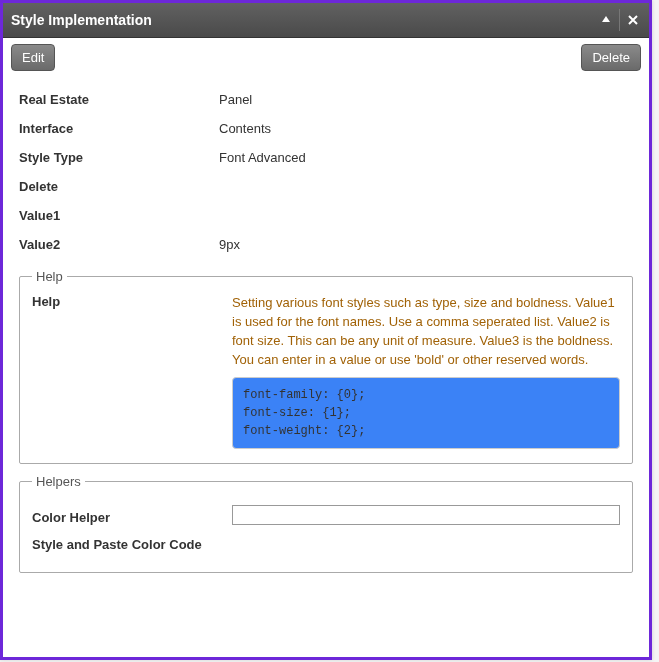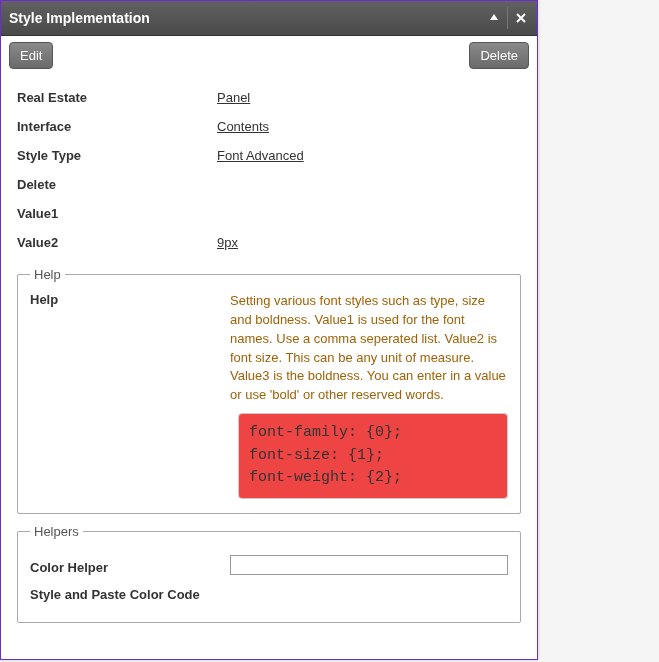--- a/index.html
+++ b/index.html
@@ -5,24 +5,24 @@
     * { box-sizing: border-box; margin: 0; padding: 0; }
     body {
       font-family: Arial, Helvetica, sans-serif;
       font-size: 13px;
       background: #f5f5f5;
       width: 659px;
       height: 662px;
       overflow: hidden;
     }
     .panel {
-      width: 538px;
+      width: 652px;
       margin: 0;
       background: #fff;
-      border: 1px solid #6d28d9;
+      border: 3px solid #6d28d9;
       box-shadow: 0 0 4px rgba(0,0,0,0.15);
       height: 660px;
     }
     .titlebar {
       background: #555;
       background: linear-gradient(to bottom, #616161, #4a4a4a);
       color: #fff;
       font-weight: bold;
       font-size: 14px;
       padding: 6px 8px;
@@ -68,49 +68,47 @@
       padding: 7px 0;
     }
     .row-label {
       width: 200px;
       font-weight: bold;
       color: #333;
     }
     .row-value {
       flex: 1;
       color: #333;
-      text-decoration: underline;
     }
     fieldset {
       border: 1px solid #aaa;
       border-radius: 2px;
       margin-top: 10px;
       padding: 10px 12px 14px 12px;
     }
     legend {
       color: #555;
       font-size: 13px;
       padding: 0 4px;
     }
     .help-text {
       color: #a16207;
       line-height: 1.45;
       margin-bottom: 8px;
     }
     pre.codebox {
       border: 1px solid #ccc;
       border-radius: 4px;
-      background: #ef4444;
+      background: #3b82f6;
       padding: 8px 10px;
       font-family: "Courier New", monospace;
-      font-size: 15px;
+      font-size: 12px;
       color: #333;
       white-space: pre;
       line-height: 1.5;
-      margin-left: 8px;
     }
     .help-row { display:flex; }
     .help-row .row-label { width:200px; font-weight:bold; color:#333; }
     .help-row .row-body { flex:1; }
     .color-input {
       width: 100%;
       height: 20px;
       border: 1px solid #999;
       padding: 1px 4px;
       font-size: 12px;

